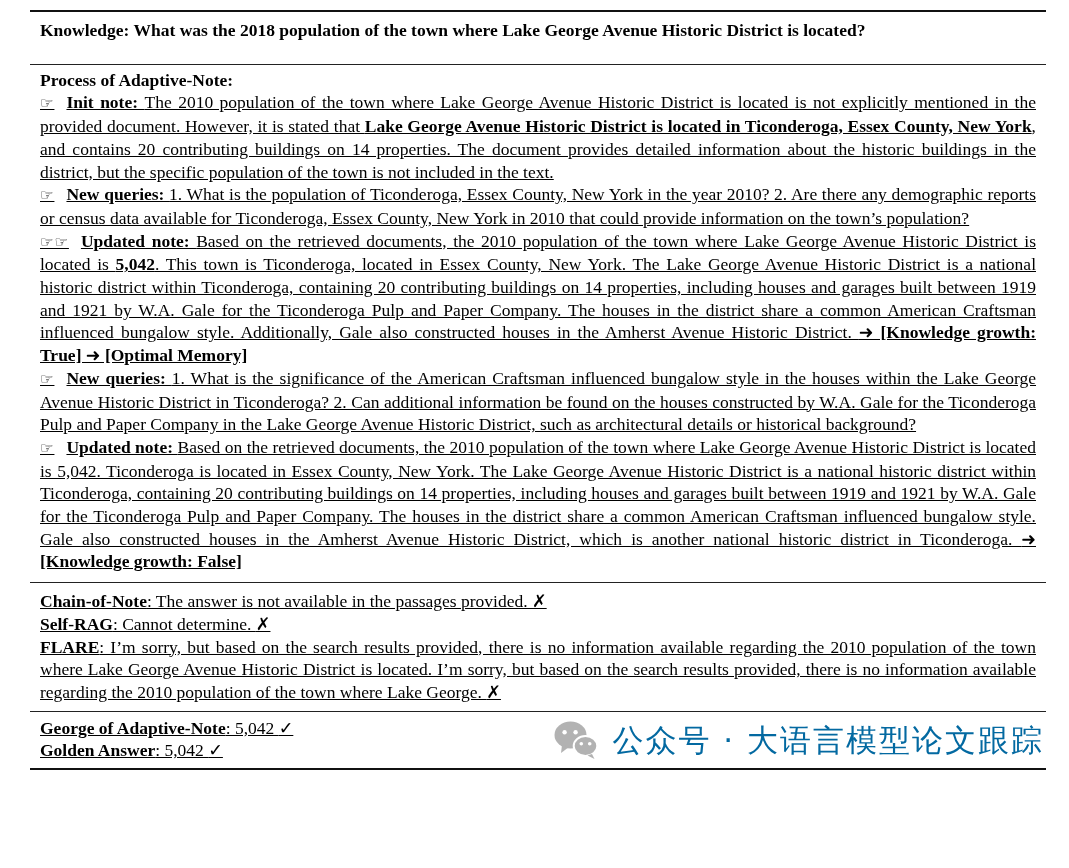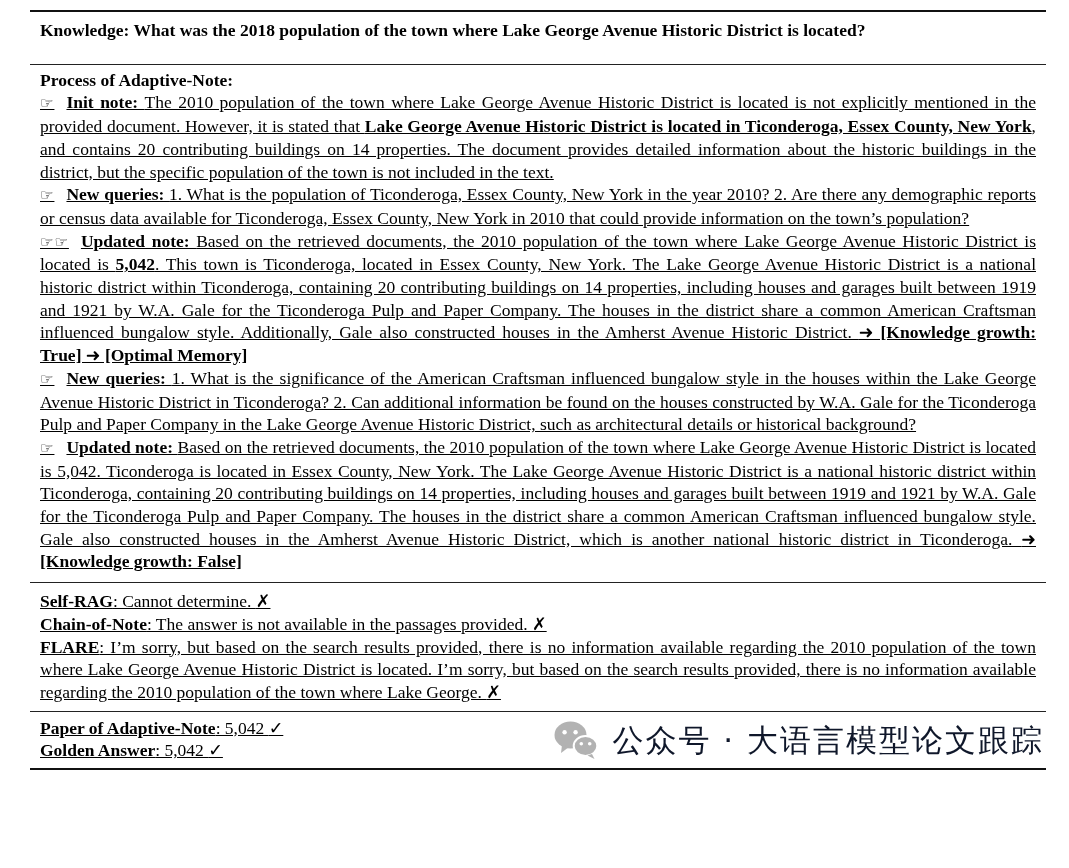--- a/index.html
+++ b/index.html
@@ -63,21 +63,21 @@
   }
   b { font-weight: bold; }
   .watermark {
     position: absolute;
     right: 2px;
     top: 50%;
     transform: translateY(-50%);
     display: flex;
     align-items: center;
     gap: 14px;
-    color: #0f172a;
+    color: #0369a1;
     font-family: "DejaVu Sans", sans-serif;
     font-size: 31px;
     letter-spacing: 2px;
     white-space: nowrap;
     pointer-events: none;
   }
   .wechat-logo { display: block; }
 </style>
 </head>
 <body>
@@ -94,28 +94,28 @@
     <div>
         <p class="step"><span class="hand">☞</span><b>Init note: </b><span>The 2010 population of the town where Lake George Avenue Historic District is located is not explicitly mentioned in the provided document. However, it is stated that </span><b>Lake George Avenue Historic District is located in Ticonderoga, Essex County, New York</b><span>, and contains 20 contributing buildings on 14 properties. The document provides detailed information about the historic buildings in the district, but the specific population of the town is not included in the text.</span></p>
         <p class="step"><span class="hand">☞</span><b>New queries: </b><span>1. What is the population of Ticonderoga, Essex County, New York in the year 2010? 2. Are there any demographic reports or census data available for Ticonderoga, Essex County, New York in 2010 that could provide information on the town’s population?</span></p>
         <p class="step"><span class="hand">☞☞</span><b>Updated note: </b><span>Based on the retrieved documents, the 2010 population of the town where Lake George Avenue Historic District is located is </span><b>5,042</b><span>. This town is Ticonderoga, located in Essex County, New York. The Lake George Avenue Historic District is a national historic district within Ticonderoga, containing 20 contributing buildings on 14 properties, including houses and garages built between 1919 and 1921 by W.A. Gale for the Ticonderoga Pulp and Paper Company. The houses in the district share a common American Craftsman influenced bungalow style. Additionally, Gale also constructed houses in the Amherst Avenue Historic District. </span><b>➜ [Knowledge growth: True] ➜ [Optimal Memory]</b></p>
         <p class="step"><span class="hand">☞</span><b>New queries: </b><span>1. What is the significance of the American Craftsman influenced bungalow style in the houses within the Lake George Avenue Historic District in Ticonderoga? 2. Can additional information be found on the houses constructed by W.A. Gale for the Ticonderoga Pulp and Paper Company in the Lake George Avenue Historic District, such as architectural details or historical background?</span></p>
         <p class="step"><span class="hand">☞</span><b>Updated note: </b><span>Based on the retrieved documents, the 2010 population of the town where Lake George Avenue Historic District is located is 5,042. Ticonderoga is located in Essex County, New York. The Lake George Avenue Historic District is a national historic district within Ticonderoga, containing 20 contributing buildings on 14 properties, including houses and garages built between 1919 and 1921 by W.A. Gale for the Ticonderoga Pulp and Paper Company. The houses in the district share a common American Craftsman influenced bungalow style. Gale also constructed houses in the Amherst Avenue Historic District, which is another national historic district in Ticonderoga. </span><b>➜ [Knowledge growth: False]</b></p>
       </div>
   </div>
 
   <div class="row baselines-row">
+      <p class="result"><b>Chain-of-Note</b>: The answer is not available in the passages provided. <span class="mark">✗</span></p>
       <p class="result"><b>Self-RAG</b>: Cannot determine. <span class="mark">✗</span></p>
-      <p class="result"><b>Chain-of-Note</b>: The answer is not available in the passages provided. <span class="mark">✗</span></p>
       <p class="result"><b>FLARE</b>: I’m sorry, but based on the search results provided, there is no information available regarding the 2010 population of the town where Lake George Avenue Historic District is located. I’m sorry, but based on the search results provided, there is no information available regarding the 2010 population of the town where Lake George. <span class="mark">✗</span></p>
     </div>
 
   <div class="row answers-row">
     <div>
-        <p class="result"><b>Paper of Adaptive-Note</b>: 5,042 <span class="mark">✓</span></p>
+        <p class="result"><b>George of Adaptive-Note</b>: 5,042 <span class="mark">✓</span></p>
         <p class="result"><b>Golden Answer</b>: 5,042 <span class="mark">✓</span></p>
       </div>
     <div class="watermark">
       <svg class="wechat-logo" width="44" height="38" viewBox="0 0 44 38" aria-hidden="true">
         <g fill="#b2b2b2">
           <ellipse cx="16.5" cy="14" rx="16" ry="13.4"></ellipse>
           <polygon points="8,24 7,32 15,26"></polygon>
         </g>
         <g fill="#ffffff">
           <circle cx="10.6" cy="11.2" r="2.2"></circle>

